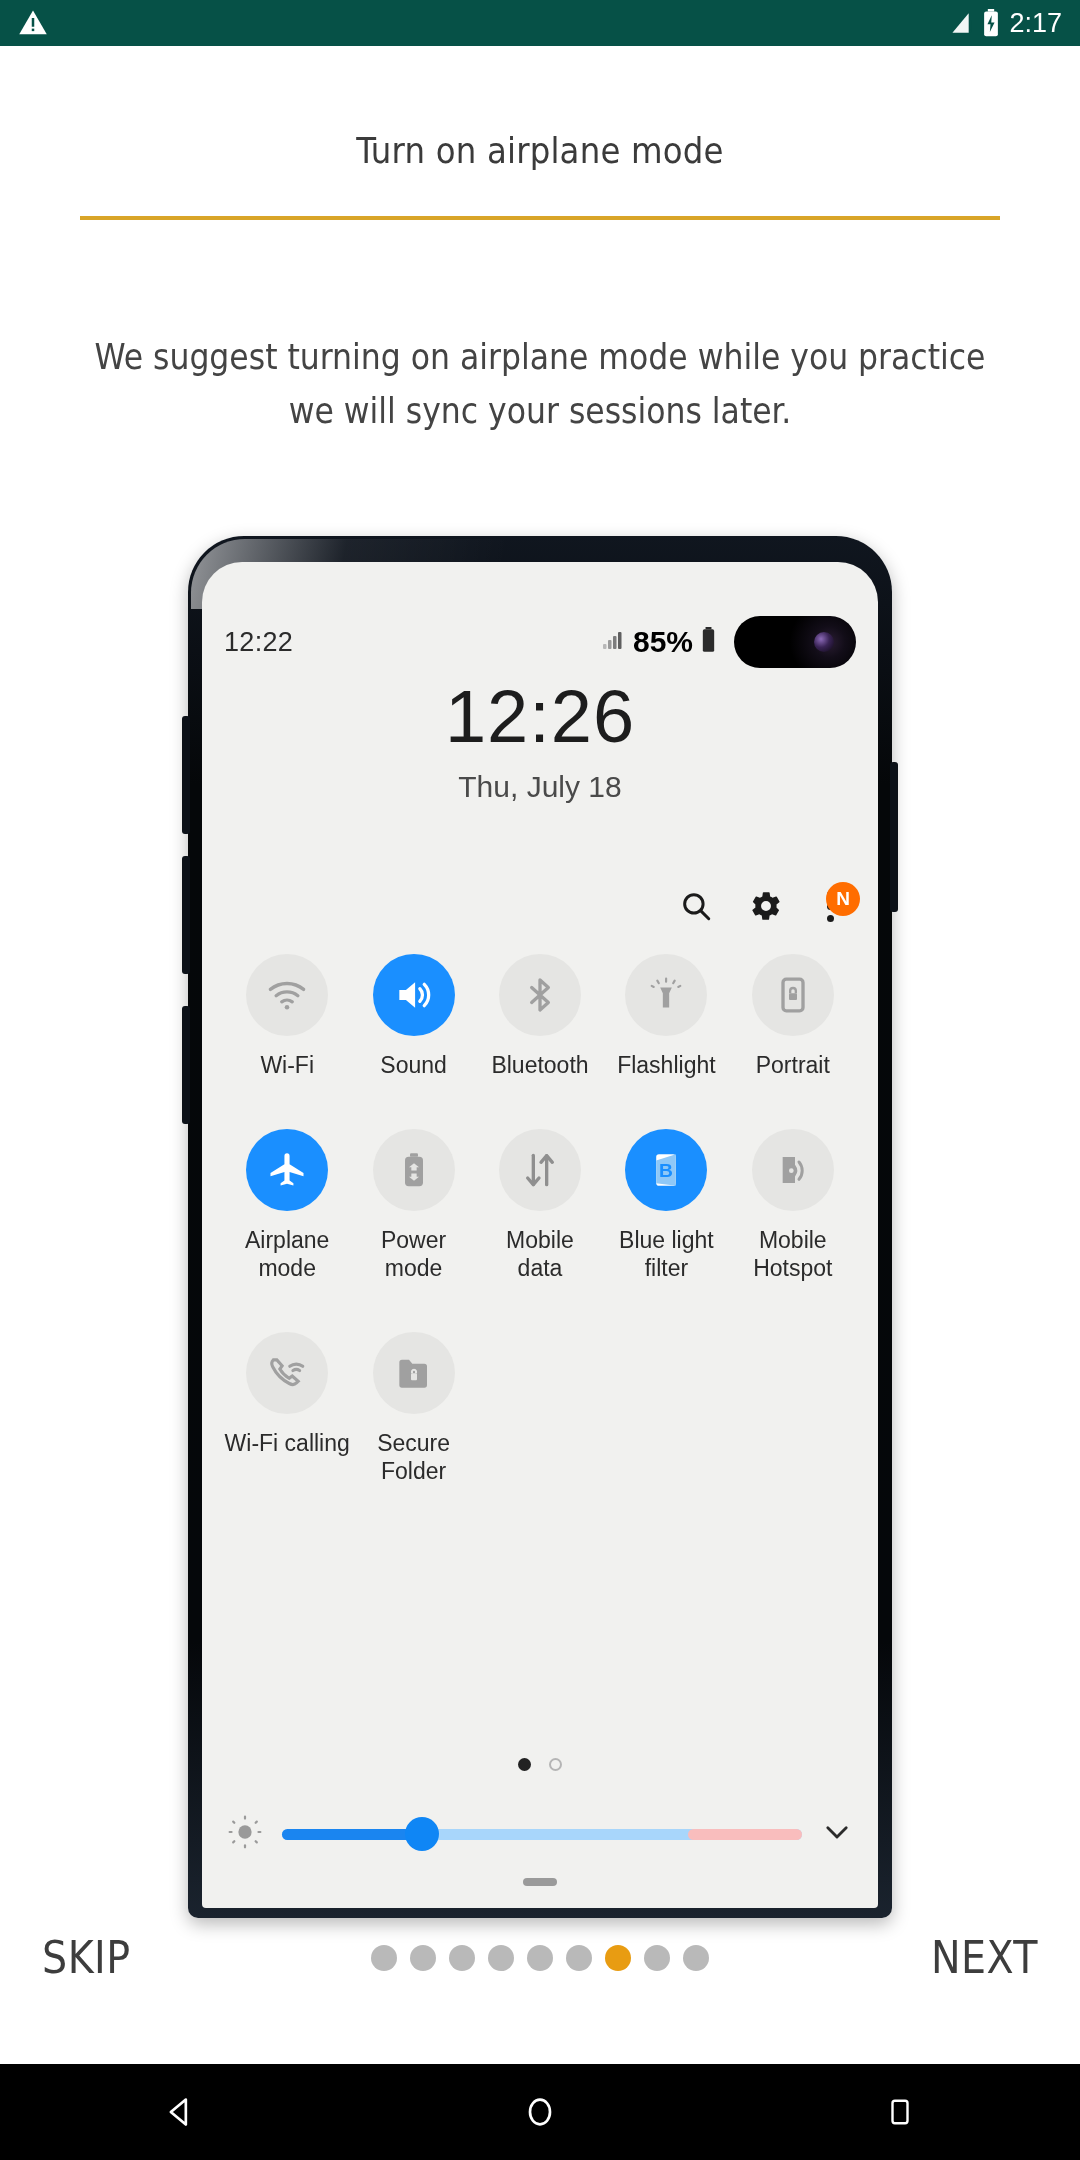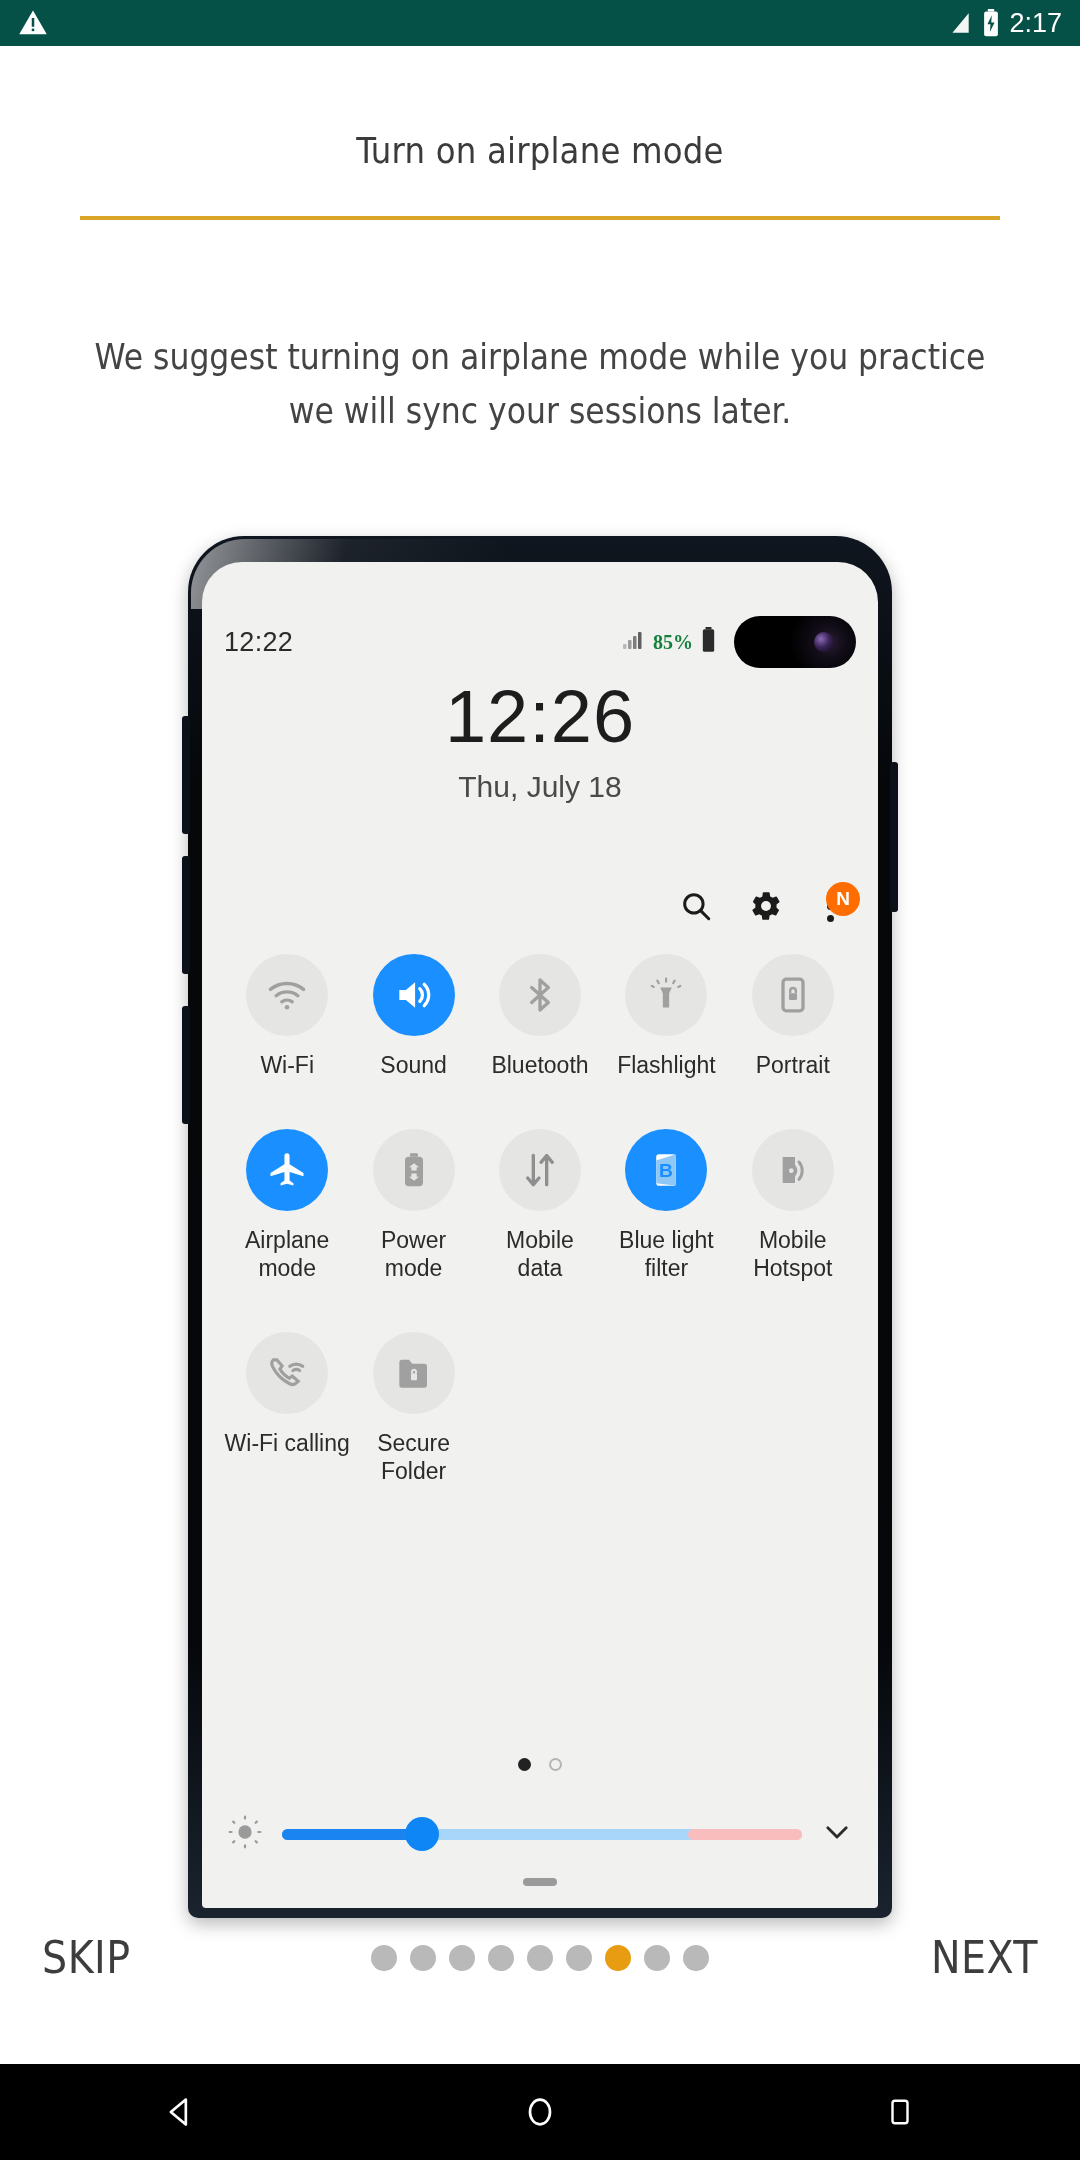--- a/index.html
+++ b/index.html
@@ -73,21 +73,21 @@
     overflow: hidden;
   }
 
   
   .pbar {
     position: absolute; left: 0; top: 0; width: 676px; height: 76px;
     display: flex; align-items: center; padding: 12px 22px; margin-top: 42px;
   }
   .pbar-time { font-size: 27px; color: #2b2b2b; letter-spacing: .3px; }
   .pbar-right { margin-left: auto; display: flex; align-items: center; gap: 8px; }
-  .pbar-pct { font-size: 20px; color: #15803d; font-weight: 600; font-family: Liberation Serif, serif; }
+  .pbar-pct { font-size: 30px; color: #000000; font-weight: 600; }
   .punchhole {
     width: 122px; height: 52px; border-radius: 26px;
     background: radial-gradient(circle at 78% 50%, #2a1d33 0%, #120d18 16%, #000 40%);
     margin-left: 10px; position: relative;
   }
   .punchhole::after {
     content:""; position:absolute; right:22px; top:16px; width:20px; height:20px;
     border-radius:50%;
     background: radial-gradient(circle at 35% 35%, #8c6ab8 0%, #3a2456 45%, #0c0712 100%);
   }

